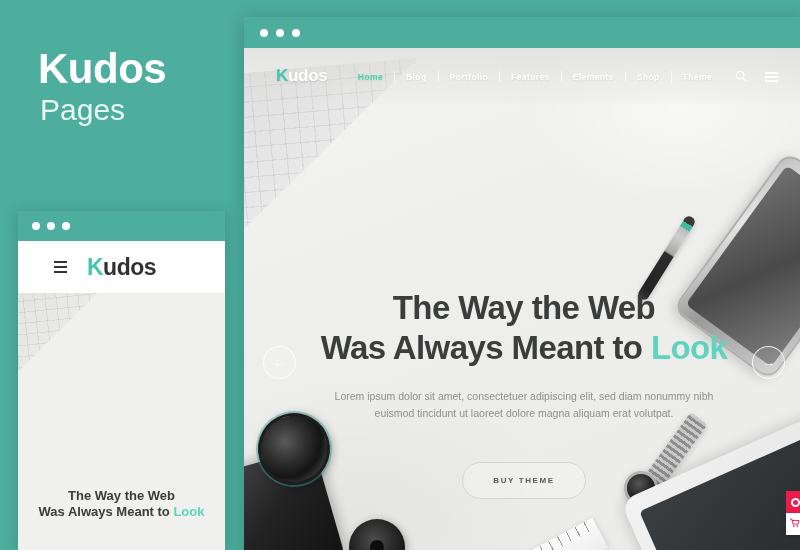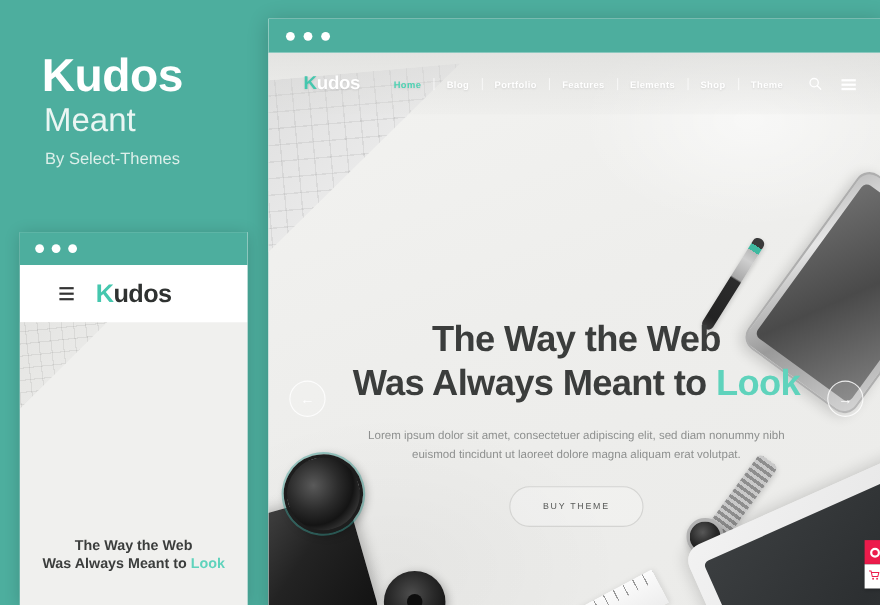--- a/index.html
+++ b/index.html
@@ -405,29 +405,29 @@
   #hero-subtitle {
     margin-top: 19px;
     font-size: 10.5px;
     color: #8e908f;
     line-height: 1.65;
     font-weight: 400;
   }
 
   #hero-buy-btn {
     display: inline-block;
-    margin-top: 20px;
+    margin-top: 40px;
     border: 1px solid #d4d4d2;
     border-radius: 24px;
     padding: 13px 30px;
     font-size: 8px;
     letter-spacing: 1.6px;
     color: #585a58;
     background: rgba(255,255,255,0.22);
-    font-weight: 400;
+    font-weight: 700;
   }
 
   
   .slider-arrow {
     position: absolute;
     top: 298px;
     width: 33px; height: 33px;
     border-radius: 50%;
     border: 1px solid rgba(255,255,255,0.85);
     display: flex;
@@ -474,22 +474,21 @@
     color: #ec1b4b;
     font-size: 10px;
     line-height: 1;
   }
 </style>
 </head>
 <body>
 
 <div id="promo-panel">
   <div id="promo-title">Kudos</div>
-  <div id="promo-subtitle">Meant</div>
-  <div id="promo-author">By Select-Themes</div>
+  <div id="promo-subtitle">Pages</div>
 
   <div id="mobile-mockup">
     <div id="mobile-titlebar">
       <span class="win-dot"></span>
       <span class="win-dot"></span>
       <span class="win-dot"></span>
     </div>
 
     <div id="mobile-navbar">
       <span id="mobile-hamburger">

